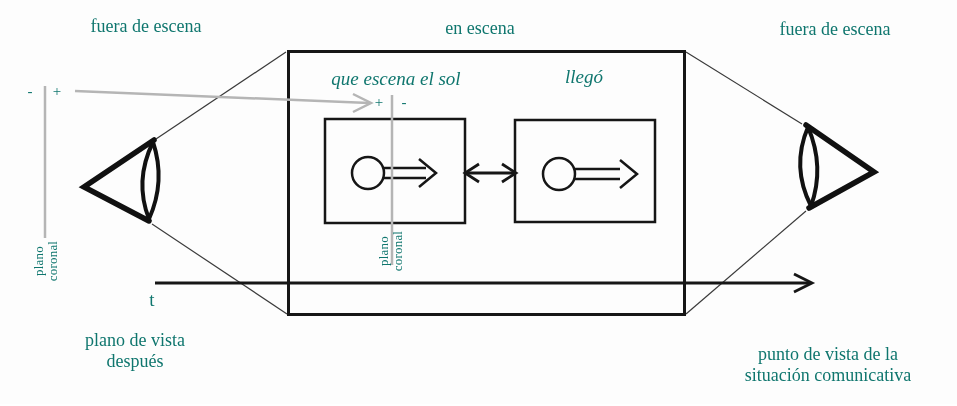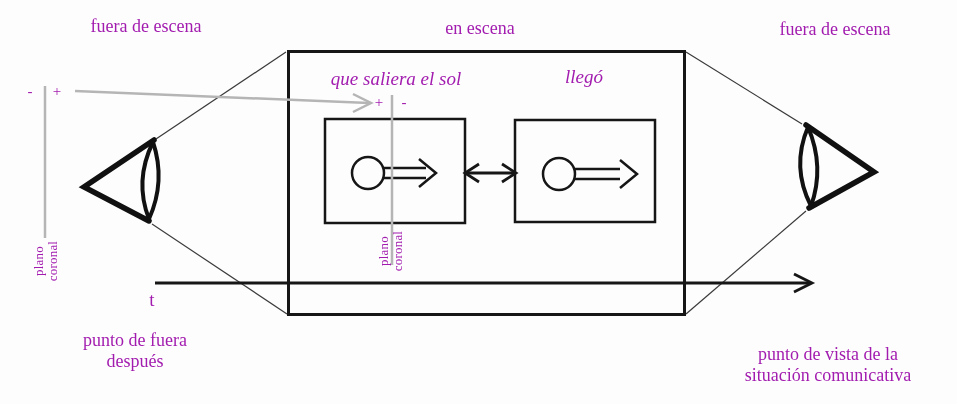--- a/index.html
+++ b/index.html
@@ -1,21 +1,21 @@
 <!DOCTYPE html>
 <html><head>
 <meta charset="utf-8">
 <style>
   html,body{margin:0;padding:0;background:#fff;}
   #canvas{
     position:relative;
     width:957px;height:404px;
     background:#fdfdfd;
     font-family:"Liberation Serif","DejaVu Serif",serif;
-    color:#a21caf;
+    color:#0f766e;
     overflow:hidden;
   }
   #artwork{position:absolute;left:0;top:0;width:957px;height:406px;}
   .lbl{position:absolute;text-align:center;white-space:nowrap;}
   .f18{font-size:18px;line-height:21px;}
   .f19i{font-size:19px;font-style:italic;line-height:22px;}
   .sign{font-size:15px;line-height:15px;font-family:"Liberation Serif",serif;}
   .coronal{
     position:absolute;width:56px;
     font-size:13px;line-height:14px;text-align:center;
@@ -86,41 +86,41 @@
       <line x1="75" y1="91" x2="369" y2="103" stroke-width="2.5"></line>
       <polyline points="353,94 371,103 353,112" stroke-width="2.5"></polyline>
       <line x1="392" y1="95" x2="392" y2="265" stroke-width="2.5"></line>
     </g>
   </svg>
 
   <div class="lbl f18" style="left:66px;top:16px;width:160px;">fuera de escena</div>
   <div class="lbl f18" style="left:400px;top:18px;width:160px;">en escena</div>
   <div class="lbl f18" style="left:755px;top:19px;width:160px;">fuera de escena</div>
 
-  <div class="lbl f19i" style="left:306px;top:68px;width:180px;">que saliera el sol</div>
+  <div class="lbl f19i" style="left:306px;top:68px;width:180px;">que escena el sol</div>
   <div class="lbl f19i" style="left:524px;top:66px;width:120px;font-family:Liberation Serif, serif;">llegó</div>
 
   <div class="lbl sign" style="left:24px;top:84px;width:12px;">-</div>
   <div class="lbl sign" style="left:51px;top:84px;width:12px;">+</div>
   <div class="lbl sign" style="left:373px;top:95px;width:12px;">+</div>
   <div class="lbl sign" style="left:398px;top:95px;width:12px;">-</div>
 
   <div class="coronal" style="left:18px;top:247px;">
     <div>plano</div>
     <div>coronal</div>
   </div>
   <div class="coronal" style="left:363px;top:237px;">
     <div>plano</div>
     <div>coronal</div>
   </div>
 
   <div class="lbl" style="left:140px;top:289px;width:24px;font-size:19px;">t</div>
 
   <div class="caption" style="left:35px;top:330px;width:200px;">
-    <div>punto de fuera</div>
+    <div>plano de vista</div>
     <div class="it">después</div>
   </div>
   <div class="caption" style="left:723px;top:344px;width:210px;">
     <div>punto de vista de la</div>
     <div>situación comunicativa</div>
   </div>
 
 </div>
 
 </body></html>

